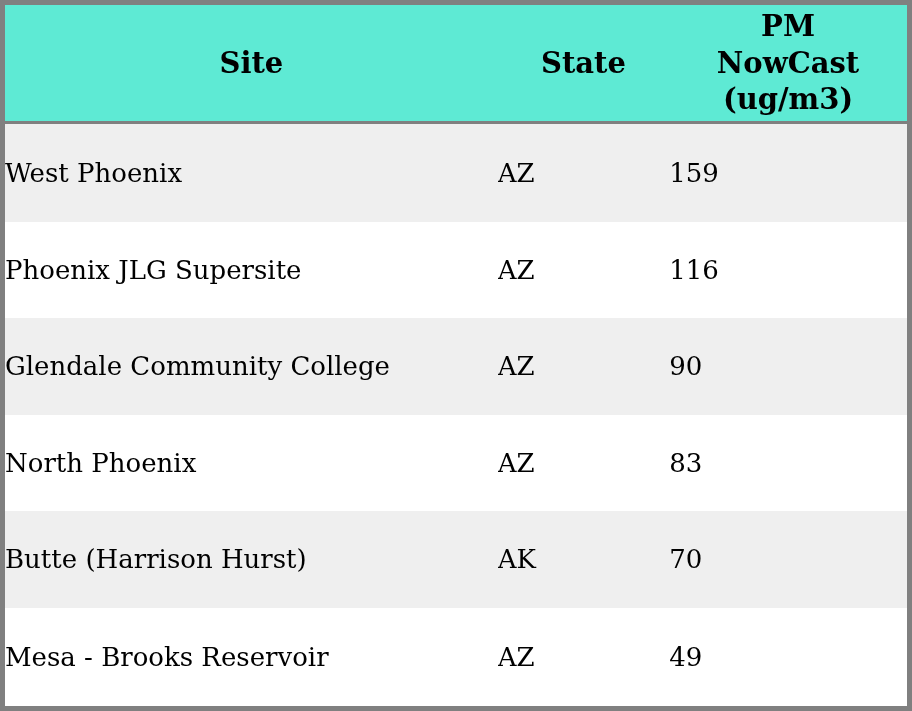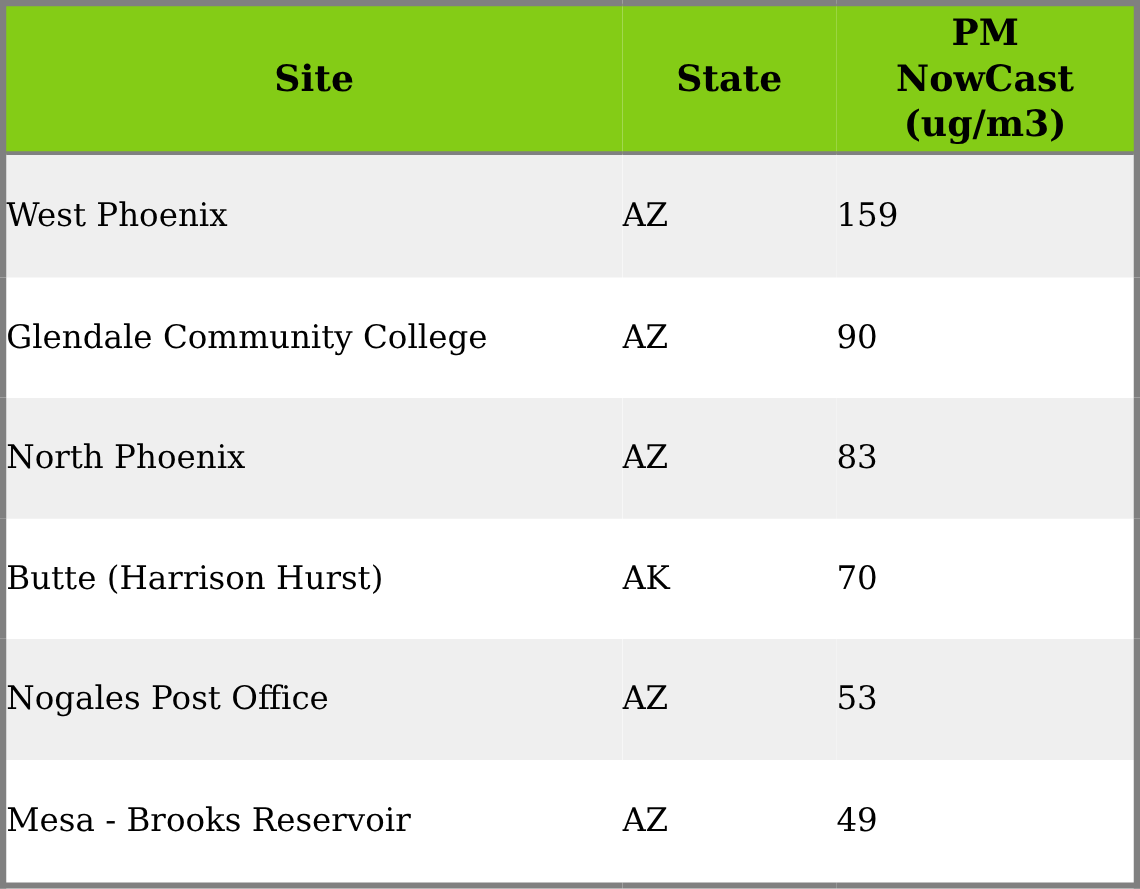--- a/index.html
+++ b/index.html
@@ -20,21 +20,21 @@
     box-sizing: border-box;
     border: 5px solid #808080;
     font-family: "DejaVu Serif", serif;
     color: #000000;
     background: #ffffff;
   }
   col.c-site  { width: 54.6%; }
   col.c-state { width: 18.9%; }
   col.c-pm    { width: 26.5%; }
   thead th {
-    background: #84cc16;
+    background: #5eead4;
     border-bottom: 3px solid #808080;
     height: 116px;
     font-size: 29px;
     font-weight: bold;
     line-height: 1.26;
     text-align: center;
     vertical-align: middle;
     white-space: pre-line;
     padding: 0;
   }
@@ -68,39 +68,39 @@
 (ug/m3)</th>
       </tr>
     </thead>
     <tbody>
       <tr>
         <td>West Phoenix</td>
         <td>AZ</td>
         <td>159</td>
       </tr>
       <tr>
+        <td>Phoenix JLG Supersite</td>
+        <td>AZ</td>
+        <td>116</td>
+      </tr>
+      <tr>
         <td>Glendale Community College</td>
         <td>AZ</td>
         <td>90</td>
       </tr>
       <tr>
         <td>North Phoenix</td>
         <td>AZ</td>
         <td>83</td>
       </tr>
       <tr>
         <td>Butte (Harrison Hurst)</td>
         <td>AK</td>
         <td>70</td>
       </tr>
       <tr>
-        <td>Nogales Post Office</td>
-        <td>AZ</td>
-        <td>53</td>
-      </tr>
-      <tr>
         <td>Mesa - Brooks Reservoir</td>
         <td>AZ</td>
         <td>49</td>
       </tr>
     </tbody>
   </table>
 </div>
 
 </body></html>

